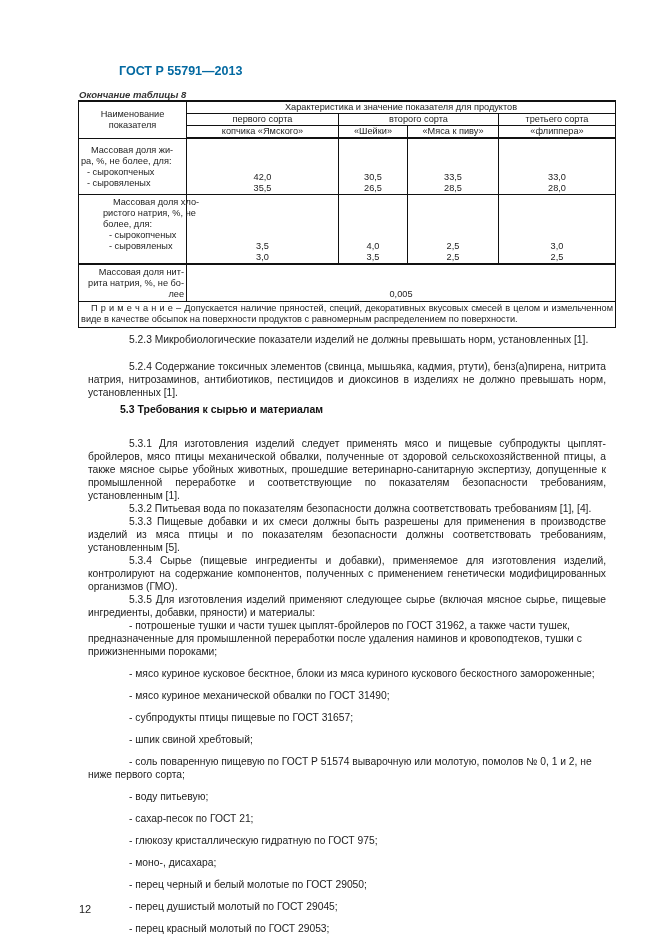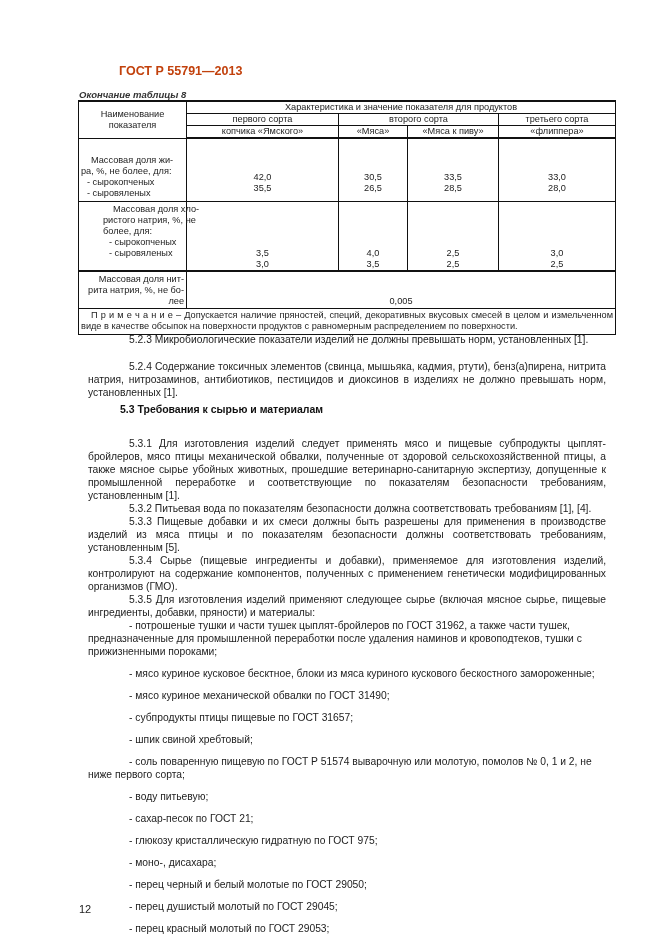--- a/index.html
+++ b/index.html
@@ -1,17 +1,17 @@
 <!DOCTYPE html>
 <html><head>
 <meta charset="utf-8">
 <style>
   html,body{margin:0;padding:0;background:#fff;}
   body{width:661px;height:935px;position:relative;font-family:"Liberation Sans",sans-serif;color:#222;overflow:hidden;}
-  .hdr{position:absolute;left:79px;top:64px;font-weight:bold;font-size:12.5px;color:#c2410c;padding-left:40px;}
+  .hdr{position:absolute;left:79px;top:64px;font-weight:bold;font-size:12.5px;color:#0369a1;padding-left:40px;}
   .cap{position:absolute;left:79px;top:89px;font-style:italic;font-size:9.5px;color:#333;font-weight:bold;}
   table.t{position:absolute;left:78px;top:100px;width:537px;border-collapse:collapse;font-size:9.2px;color:#222;table-layout:fixed;}
   table.t td{border:1px solid #111;padding:0 2px;line-height:11px;vertical-align:top;}
   table.t tr.top td{border-top:2px solid #111;}
   table.t .c{text-align:center;}
   table.t .thick-b{border-bottom:2px solid #111;}
   .param div{white-space:nowrap;}
   .param .ind{padding-left:10px;}
   .param .sub{padding-left:6px;}
   .vals{padding-top:33px !important;text-align:center;}
@@ -43,27 +43,27 @@
     <td rowspan="3" class="c" style="vertical-align:middle;padding:2px 6px;">Наименование показателя</td>
     <td colspan="4" class="c">Характеристика и значение показателя для продуктов</td>
   </tr>
   <tr>
     <td class="c">первого сорта</td>
     <td colspan="2" class="c">второго сорта</td>
     <td class="c">третьего сорта</td>
   </tr>
   <tr>
     <td class="c thick-b">копчика «Ямского»</td>
-    <td class="c thick-b">«Мяса»</td>
+    <td class="c thick-b">«Шейки»</td>
     <td class="c thick-b">«Мяса к пиву»</td>
     <td class="c thick-b">«флиппера»</td>
   </tr>
 
   <tr>
-    <td class="param" style="padding-top:16px;padding-bottom:2px;">
+    <td class="param" style="padding-top:6px;padding-bottom:2px;">
       <div class="ind">Массовая доля жи-</div>
       <div>ра, %, не более, для:</div>
       <div class="sub">- сырокопченых</div>
       <div class="sub">- сыровяленых</div>
     </td>
     <td class="vals">
           <div>42,0</div>
           <div>35,5</div>
         </td>
     <td class="vals">

